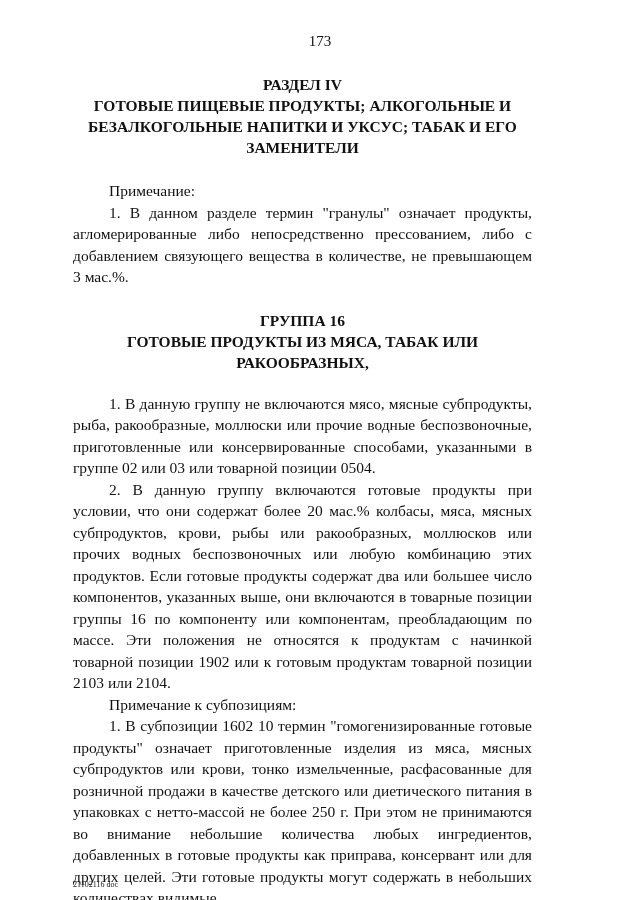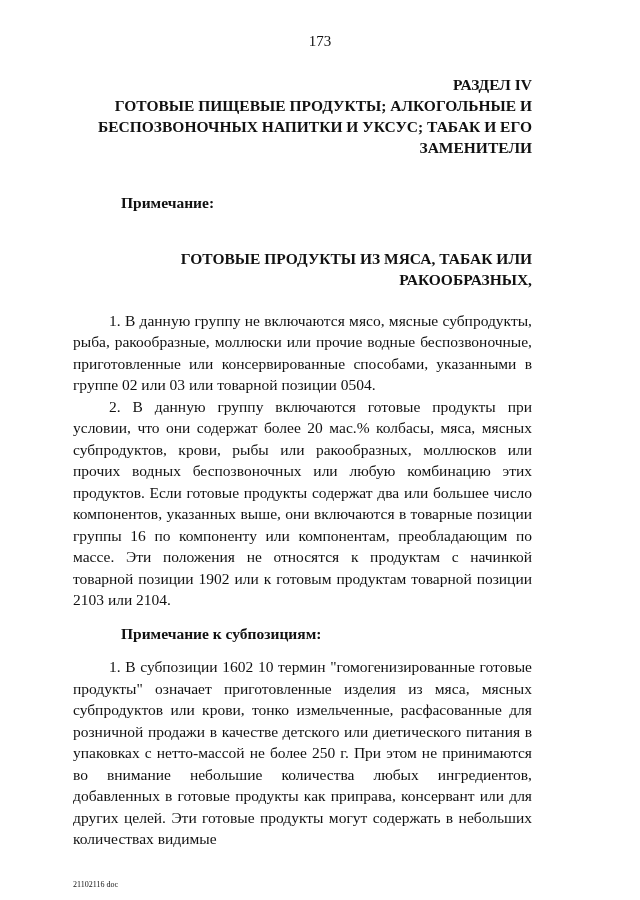--- a/index.html
+++ b/index.html
@@ -1,45 +1,47 @@
 <!DOCTYPE html>
 <html><head>
 <meta charset="utf-8">
 <style>
   html, body { margin: 0; padding: 0; background: #ffffff; }
   body { width: 640px; height: 900px; position: relative; overflow: hidden;
          font-family: "Liberation Serif", "DejaVu Serif", serif; color: #111; }
   .page-number { position: absolute; top: 33px; left: 0; width: 640px; text-align: center;
                  font-size: 15px; }
   .content { position: absolute; top: 74px; left: 73px; width: 459px; }
-  .heading { text-align: right; font-weight: bold; font-size: 15.5px; line-height: 21px; margin: 0; }
+  .heading { text-align: center; font-weight: bold; font-size: 15.5px; line-height: 21px; margin: 0; }
   .heading-line { display: block; }
-  .note-title { font-weight: bold; font-size: 15.5px; line-height: 21.5px; margin: 12px; padding-left: 36px; }
+  .note-title { font-weight: normal; font-size: 15.5px; line-height: 21.5px; margin: 0; padding-left: 36px; }
   .para { font-size: 15.5px; line-height: 21.5px; text-align: justify; text-indent: 36px; margin: 0; }
   .gap-1 { height: 22px; }
   .gap-2 { height: 20px; }
   .footer { position: absolute; left: 73px; top: 880px; font-size: 8px; }
 </style>
 </head>
 <body>
 
 <div class="page-number">173</div>
 
 <div class="content">
   <h1 class="heading">
     <span class="heading-line">РАЗДЕЛ IV</span>
     <span class="heading-line">ГОТОВЫЕ ПИЩЕВЫЕ ПРОДУКТЫ; АЛКОГОЛЬНЫЕ И</span>
-    <span class="heading-line">БЕСПОЗВОНОЧНЫХ НАПИТКИ И УКСУС; ТАБАК И ЕГО</span>
+    <span class="heading-line">БЕЗАЛКОГОЛЬНЫЕ НАПИТКИ И УКСУС; ТАБАК И ЕГО</span>
     <span class="heading-line">ЗАМЕНИТЕЛИ</span>
   </h1>
   <div class="gap-1"></div>
   <p class="note-title">Примечание:</p>
+  <p class="para">1. В данном разделе термин "гранулы" означает продукты, агломерированные либо непосредственно прессованием, либо с добавлением связующего вещества в количестве, не превышающем 3 мас.%.</p>
   <div class="gap-1"></div>
 
   <h2 class="heading">
+    <span class="heading-line">ГРУППА 16</span>
     <span class="heading-line">ГОТОВЫЕ ПРОДУКТЫ ИЗ МЯСА, ТАБАК ИЛИ РАКООБРАЗНЫХ,</span>
   </h2>
   <div class="gap-2"></div>
   <p class="para">1. В данную группу не включаются мясо, мясные субпродукты, рыба, ракообразные, моллюски или прочие водные беспозвоночные, приготовленные или консервированные способами, указанными в группе 02 или 03 или товарной позиции 0504.</p>
   <p class="para">2. В данную группу включаются готовые продукты при условии, что они содержат более 20 мас.% колбасы, мяса, мясных субпродуктов, крови, рыбы или ракообразных, моллюсков или прочих водных беспозвоночных или любую комбинацию этих продуктов. Если готовые продукты содержат два или большее число компонентов, указанных выше, они включаются в товарные позиции группы 16 по компоненту или компонентам, преобладающим по массе. Эти положения не относятся к продуктам с начинкой товарной позиции 1902 или к готовым продуктам товарной позиции 2103 или 2104.</p>
   <p class="note-title">Примечание к субпозициям:</p>
   <p class="para">1. В субпозиции 1602 10 термин "гомогенизированные готовые продукты" означает приготовленные изделия из мяса, мясных субпродуктов или крови, тонко измельченные, расфасованные для розничной продажи в качестве детского или диетического питания в упаковках с нетто-массой не более 250 г. При этом не принимаются во внимание небольшие количества любых ингредиентов, добавленных в готовые продукты как приправа, консервант или для других целей. Эти готовые продукты могут содержать в небольших количествах видимые</p>
 </div>
 
 <div class="footer">21102116 doc</div>

